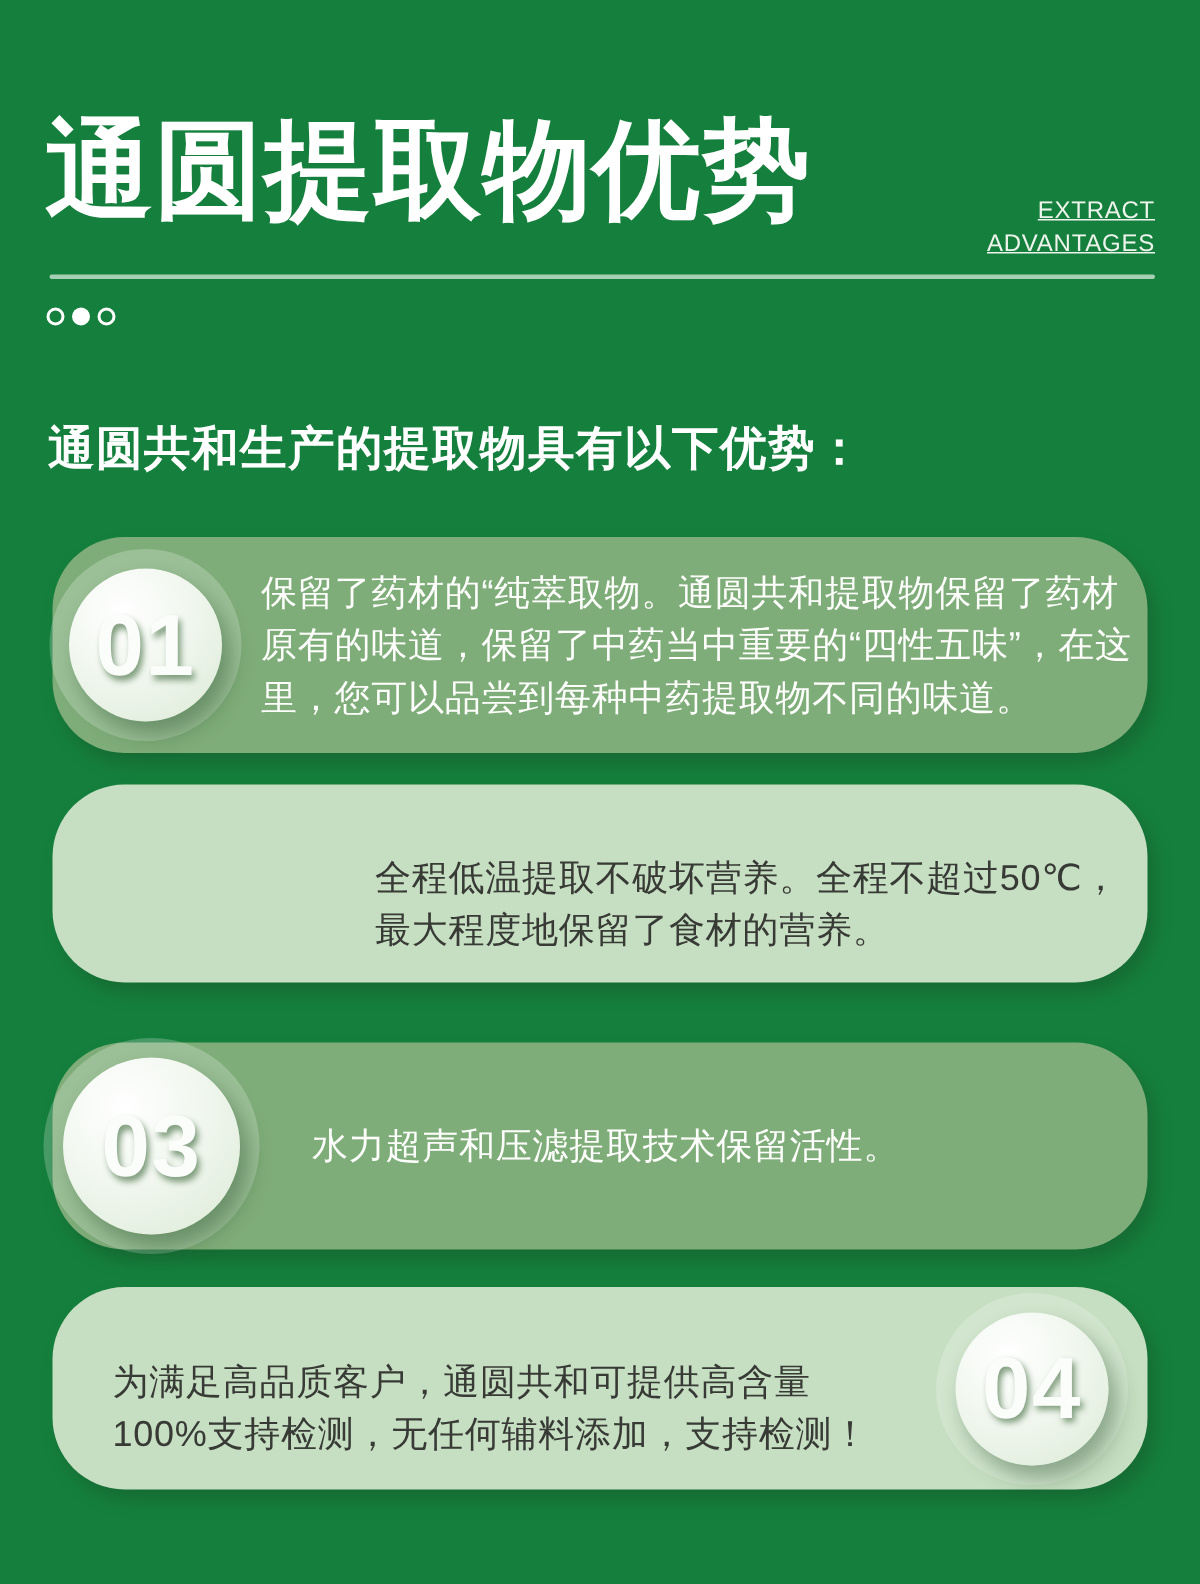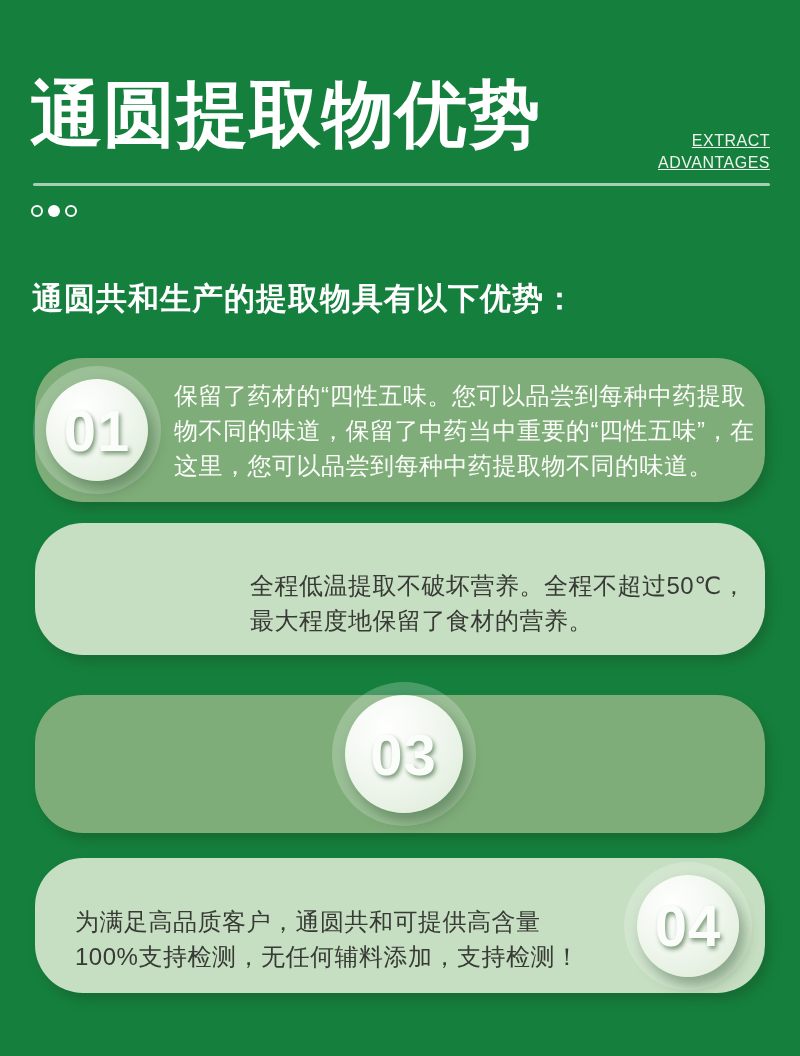--- a/index.html
+++ b/index.html
@@ -62,21 +62,21 @@
     display: flex; align-items: center;
     border-radius: 48px;
     box-shadow: 5px 7px 12px rgba(25, 55, 28, 0.28);
   }
   .theme-green { background: #7fad79; }
   .theme-pale  { background: #c6dec1; }
   .badge-right { flex-direction: row-reverse; justify-content: space-between; }
 
   .card-1 { height: 144px; margin-bottom: 21px; }
   .card-2 { height: 132px; margin-bottom: 40px; }
-  .card-3 { height: 138px; margin-bottom: 25px; flex-direction: column; }
+  .card-3 { height: 138px; margin-bottom: 25px; }
   .card-4 { height: 135px; }
 
   .badge {
     flex: none;
     width: 102px; height: 102px; border-radius: 50%;
     background: radial-gradient(circle at 35% 28%, #ffffff 0%, #f3f8f1 40%, #dbead6 100%);
     box-shadow: 6px 9px 14px rgba(38, 78, 42, 0.42),
                 0 0 0 13px rgba(255, 255, 255, 0.22);
     display: flex; align-items: center; justify-content: center;
   }
@@ -122,29 +122,30 @@
       <span class="dot outline"></span>
     </div>
 
   <div class="intro">通圆共和生产的提取物具有以下优势：</div>
 
   <div class="cards">
       <div class="card card-1 theme-green badge-left">
     <div class="badge">
       <span class="num">01</span>
     </div>
-    <div class="card-text">保留了药材的“四性五味。您可以品尝到每种中药提取物不同的味道，保留了中药当中重要的“四性五味”，在这里，您可以品尝到每种中药提取物不同的味道。</div>
+    <div class="card-text">保留了药材的“纯萃取物。通圆共和提取物保留了药材原有的味道，保留了中药当中重要的“四性五味”，在这里，您可以品尝到每种中药提取物不同的味道。</div>
   </div>
       <div class="card card-2 theme-pale badge-right">
     <div class="card-text">全程低温提取不破坏营养。全程不超过50℃，最大程度地保留了食材的营养。</div>
   </div>
       <div class="card card-3 theme-green badge-left">
     <div class="badge">
       <span class="num">03</span>
     </div>
+    <div class="card-text">水力超声和压滤提取技术保留活性。</div>
   </div>
       <div class="card card-4 theme-pale badge-right">
     <div class="badge">
       <span class="num">04</span>
     </div>
     <div class="card-text">为满足高品质客户，通圆共和可提供高含量100%支持检测，无任何辅料添加，支持检测！</div>
   </div>
     </div>
 
 </div>

